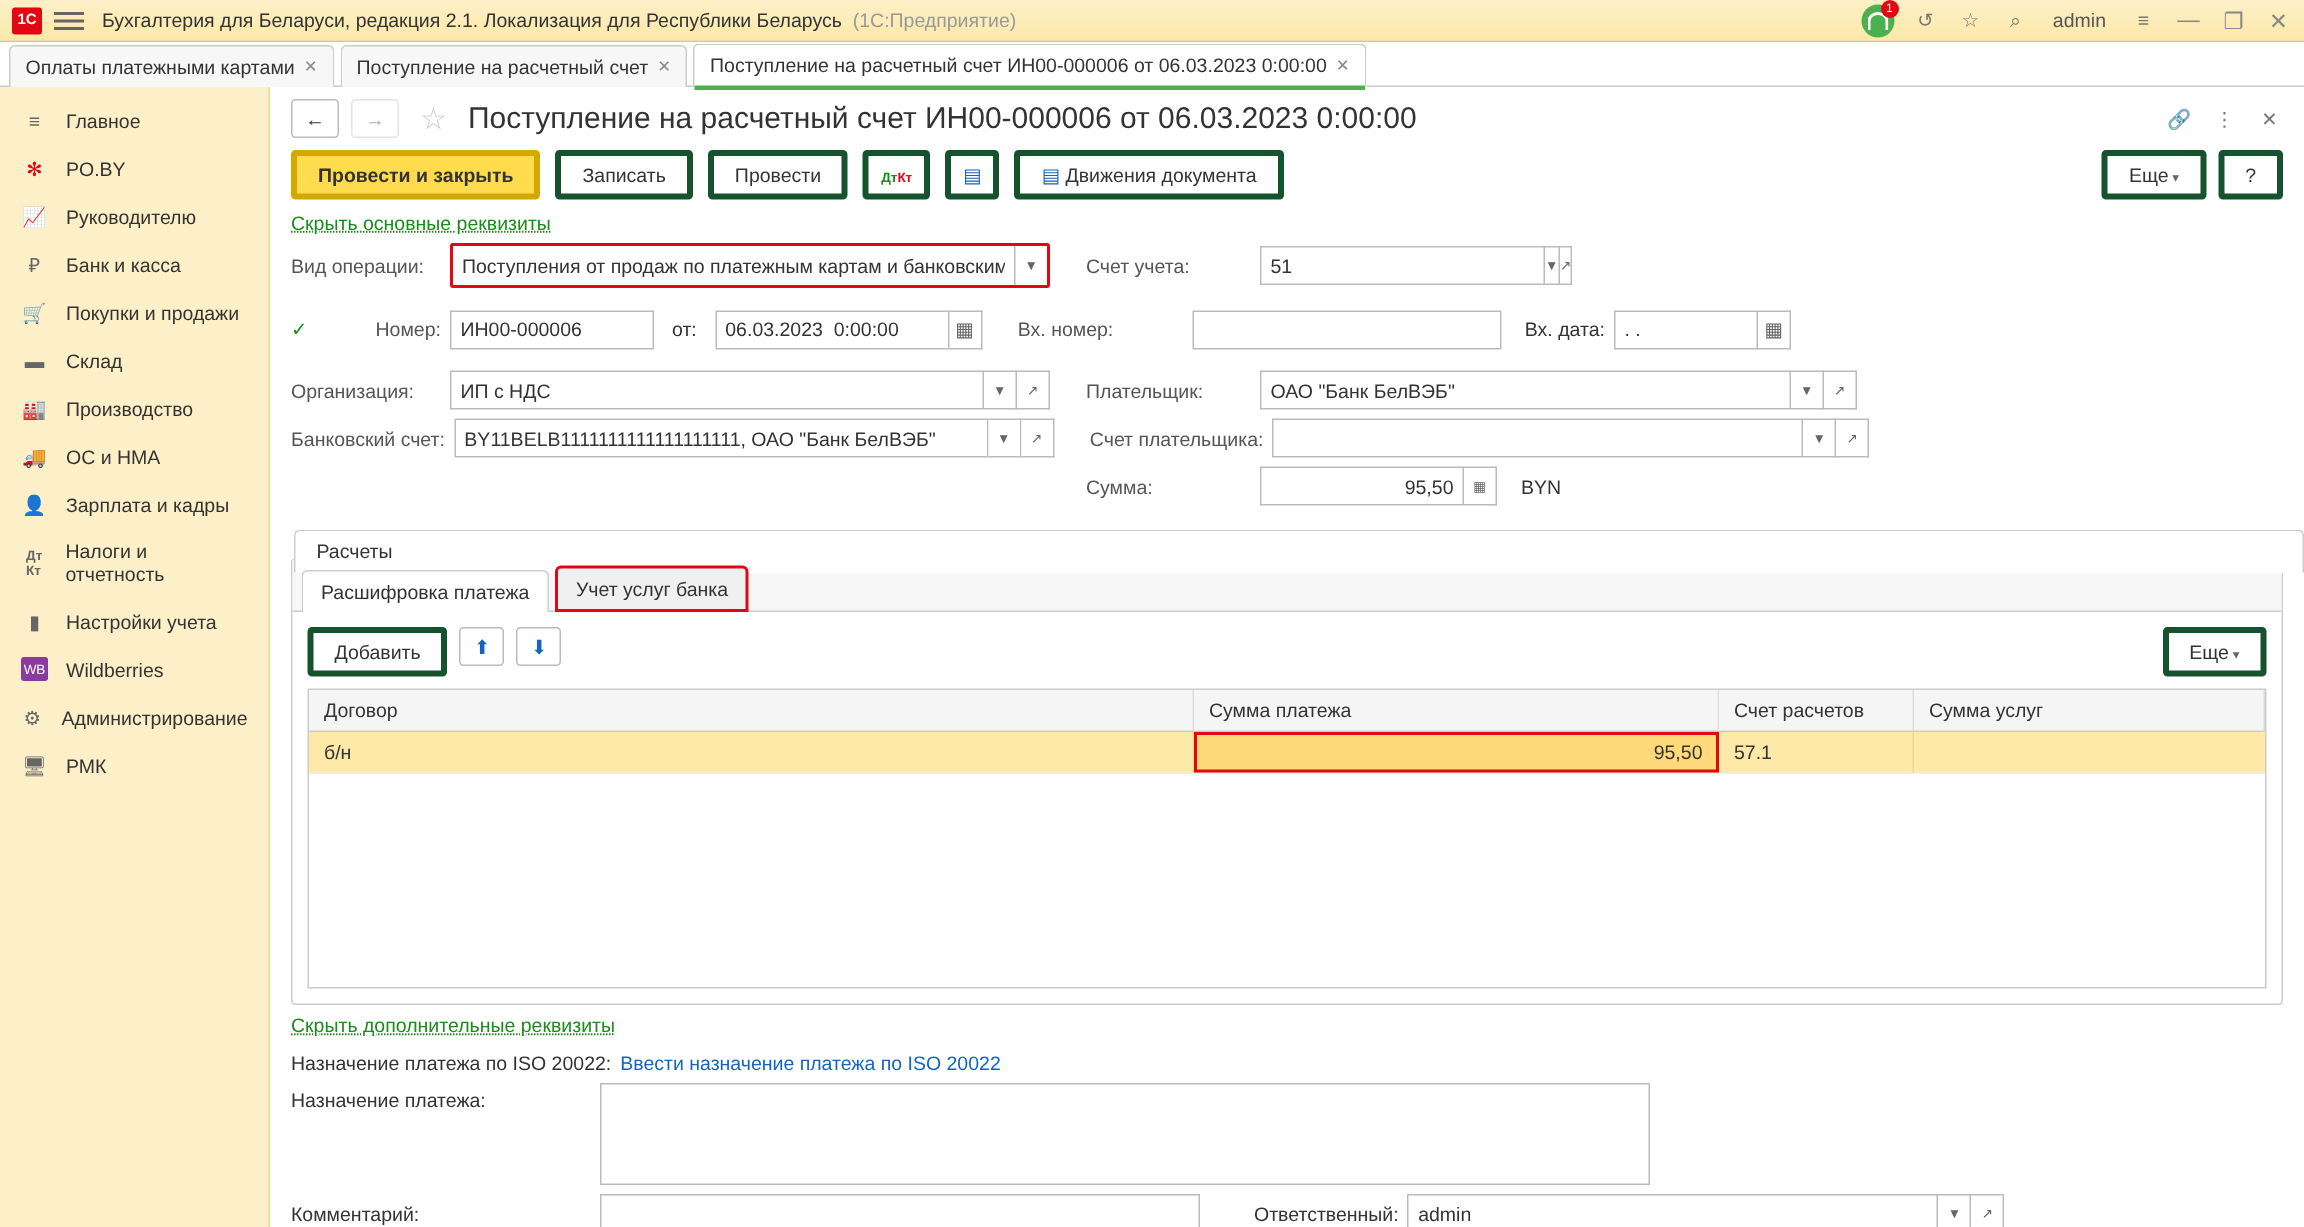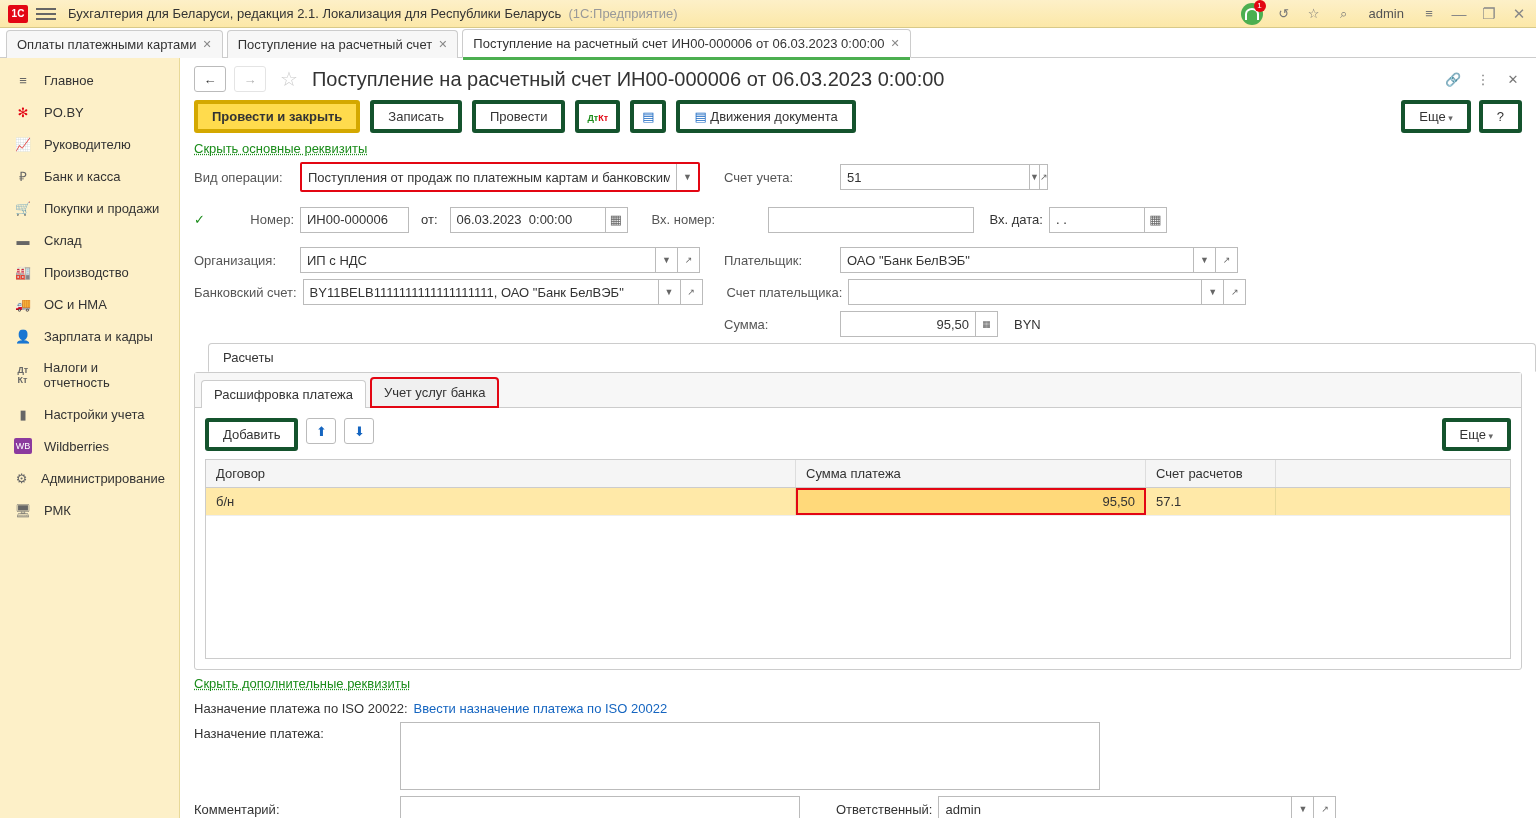--- a/index.html
+++ b/index.html
@@ -46,21 +46,21 @@
 .lbl{min-width:100px;color:#555}
 .col2{margin-left:18px}
 .field{display:flex;align-items:stretch}
 .inp{border:1px solid #bbb;padding:4px 6px;background:#fff;height:26px}
 .selbtn{width:22px;border:1px solid #bbb;border-left:none;display:flex;align-items:center;justify-content:center;background:#fff;cursor:pointer;font-size:9px;color:#666}
 .hl-red{border:2px solid #e30613!important;border-radius:2px}
 .tabset{margin:10px 14px 0;border:1px solid #ccc;border-radius:3px}
 .tabset-hdr{display:flex;border-bottom:1px solid #ccc;background:#f7f7f7;align-items:flex-end;padding-left:6px;padding-top:3px}
 .subtab{padding:6px 12px;border:1px solid #ccc;border-bottom:none;border-radius:4px 4px 0 0;margin-right:4px;background:#f0f0f0;cursor:pointer;position:relative;top:1px}
 .subtab.active{background:#fff}
-.outer-tab{display:inline-block;padding:6px 14px;border:1px solid #ccc;border-bottom:1px solid #fff;border-radius:4px 4px 0 0;background:#fff;margin-left:28px;position:relative;top:0}
+.outer-tab{display:inline-block;padding:6px 14px;border:1px solid #ccc;border-bottom:1px solid #fff;border-radius:4px 4px 0 0;background:#fff;margin-left:16px;position:relative;top:10px}
 .inner{padding:10px}
 .tbl-toolbar{display:flex;gap:8px;margin-bottom:8px}
 .arrow-btn{width:30px;height:26px;border:1px solid #bbb;background:#fff;display:flex;align-items:center;justify-content:center;color:#1565c0;cursor:pointer;border-radius:3px}
 .datagrid{border:1px solid #ccc;height:200px;overflow:auto}
 .dg-head{display:flex;background:#f5f5f5;border-bottom:1px solid #ccc}
 .dg-col{padding:6px 10px;border-right:1px solid #ddd}
 .c1{flex:0 0 590px}.c2{flex:0 0 350px;text-align:right}.c3{flex:0 0 130px}.c4{flex:1;text-align:right}
 .dg-row{display:flex;background:#ffe9a8;border-bottom:1px solid #eee}
 .dg-row .dg-col{border-right:1px solid #e8d998}
 .cell-hl{outline:2px solid #e30613;outline-offset:-2px;background:#ffd97a}
@@ -211,21 +211,21 @@
         <div class="field" style="width:130px">
           <input class="inp" style="flex: 1 1 0%;" value="51">
           <div class="selbtn">▼</div>
           <div class="selbtn">↗</div>
         </div>
       </div>
 
       <div class="row">
         <span style="width:20px;color:#1a8c1a">✓</span>
         <span class="lbl" style="min-width:74px;text-align:right">Номер:</span>
-        <input class="inp" style="width: 109px;" value="ИН00-000006">
+        <input class="inp" style="width: 136px;" value="ИН00-000006">
         <span style="margin:14px 6px">от:</span>
         <div class="field">
           <input class="inp" style="width: 156px;" value="06.03.2023  0:00:00">
           <div class="calico">▦</div>
         </div>
         <span class="lbl col2" style="min-width:110px">Вх. номер:</span>
         <input class="inp" style="width: 206px;" value="">
         <span style="margin-left:10px">Вх. дата:</span>
         <div class="field">
           <input class="inp" style="width: 96px;" value=". .">
@@ -285,20 +285,21 @@
           <button class="btn">Добавить</button>
           <div class="arrow-btn">⬆</div>
           <div class="arrow-btn">⬇</div>
           <div style="margin-left:auto"><button class="btn btn-more">Еще</button></div>
         </div>
         <div class="datagrid">
           <div class="dg-head">
             <div class="dg-col c1">Договор</div>
             <div class="dg-col c2" style="text-align:left">Сумма платежа</div>
             <div class="dg-col c3">Счет расчетов</div>
+            <div class="dg-col c4" style="text-align:left">Сумма услуг</div>
           </div>
           <div class="dg-row">
             <div class="dg-col c1">б/н</div>
             <div class="dg-col c2 cell-hl">95,50</div>
             <div class="dg-col c3">57.1</div>
           </div>
         </div>
       </div>
     </div>
 

